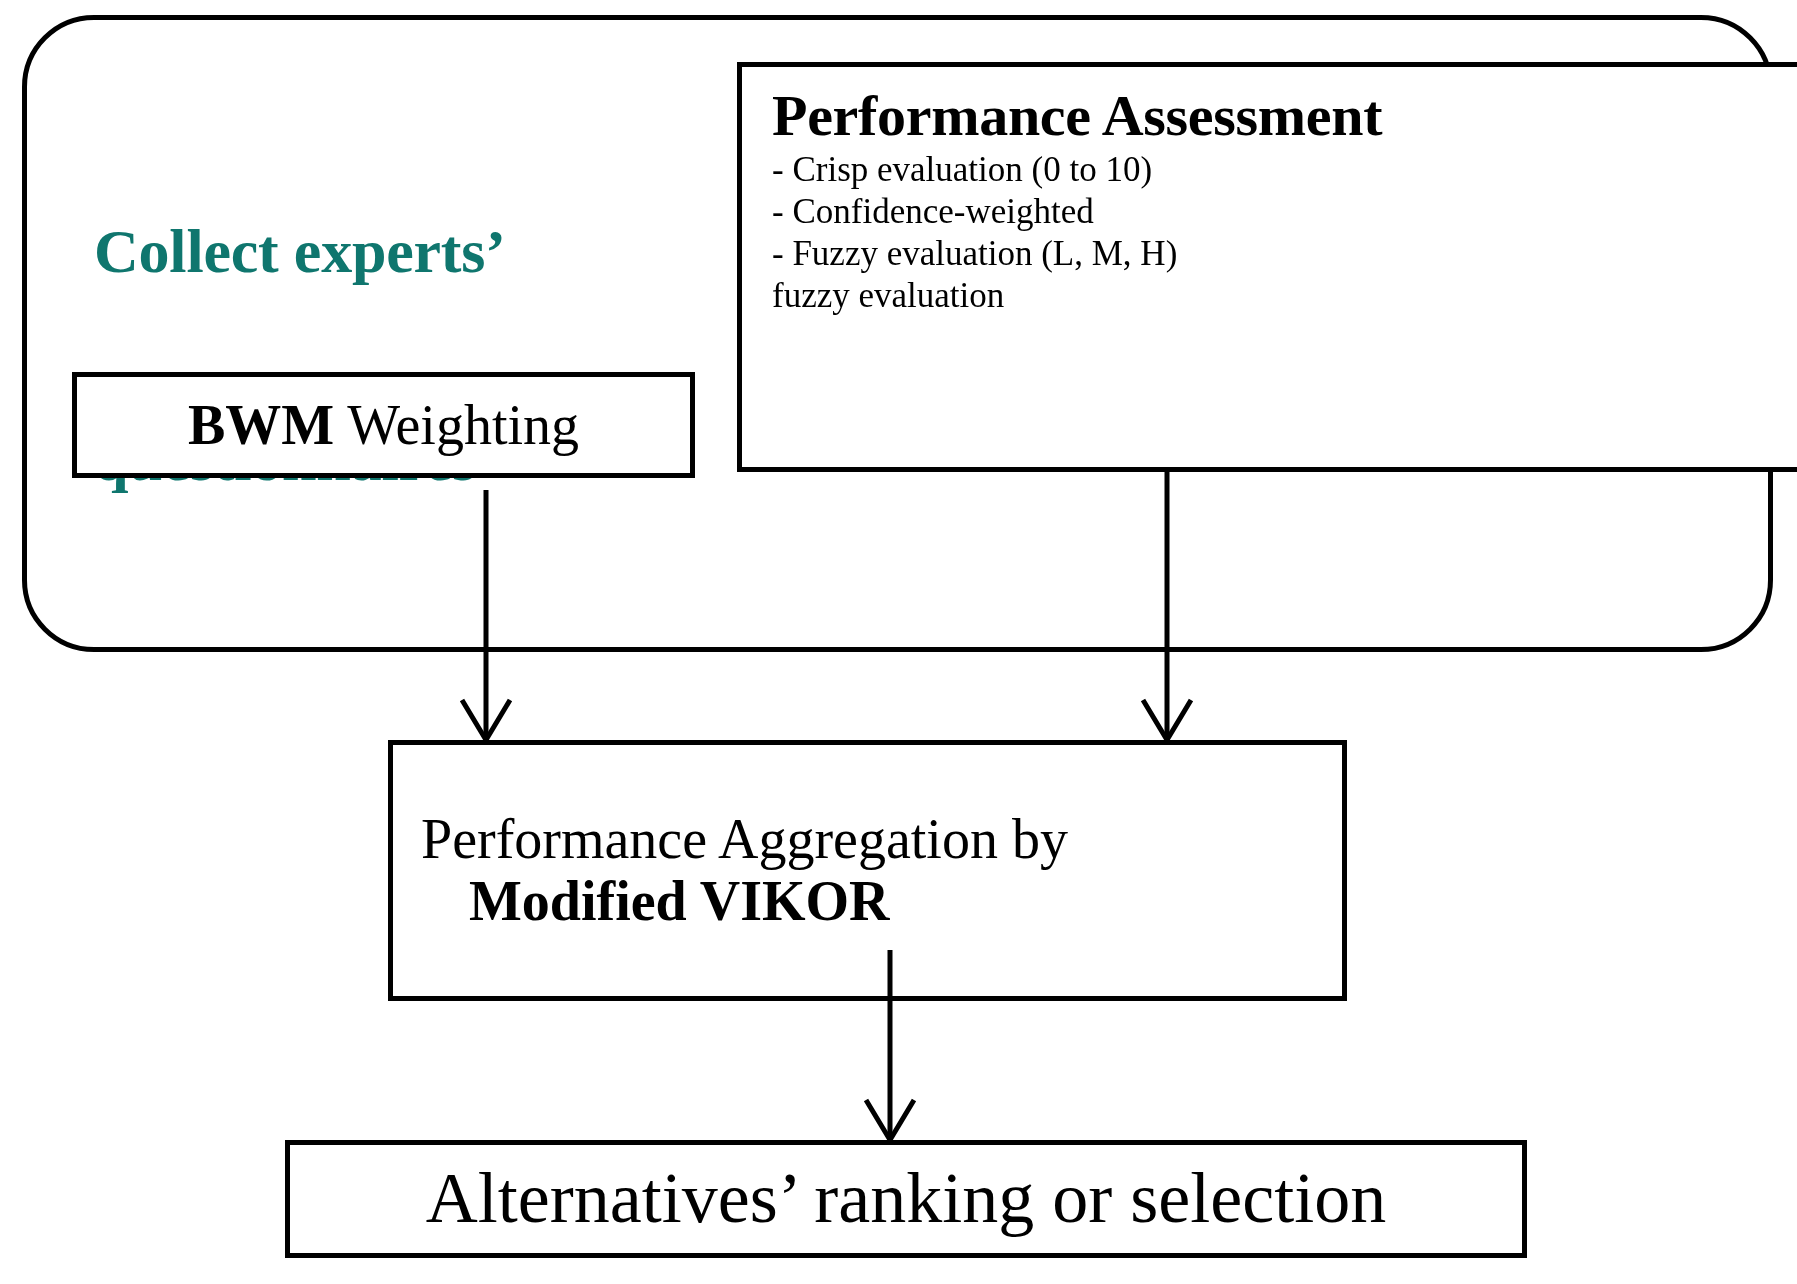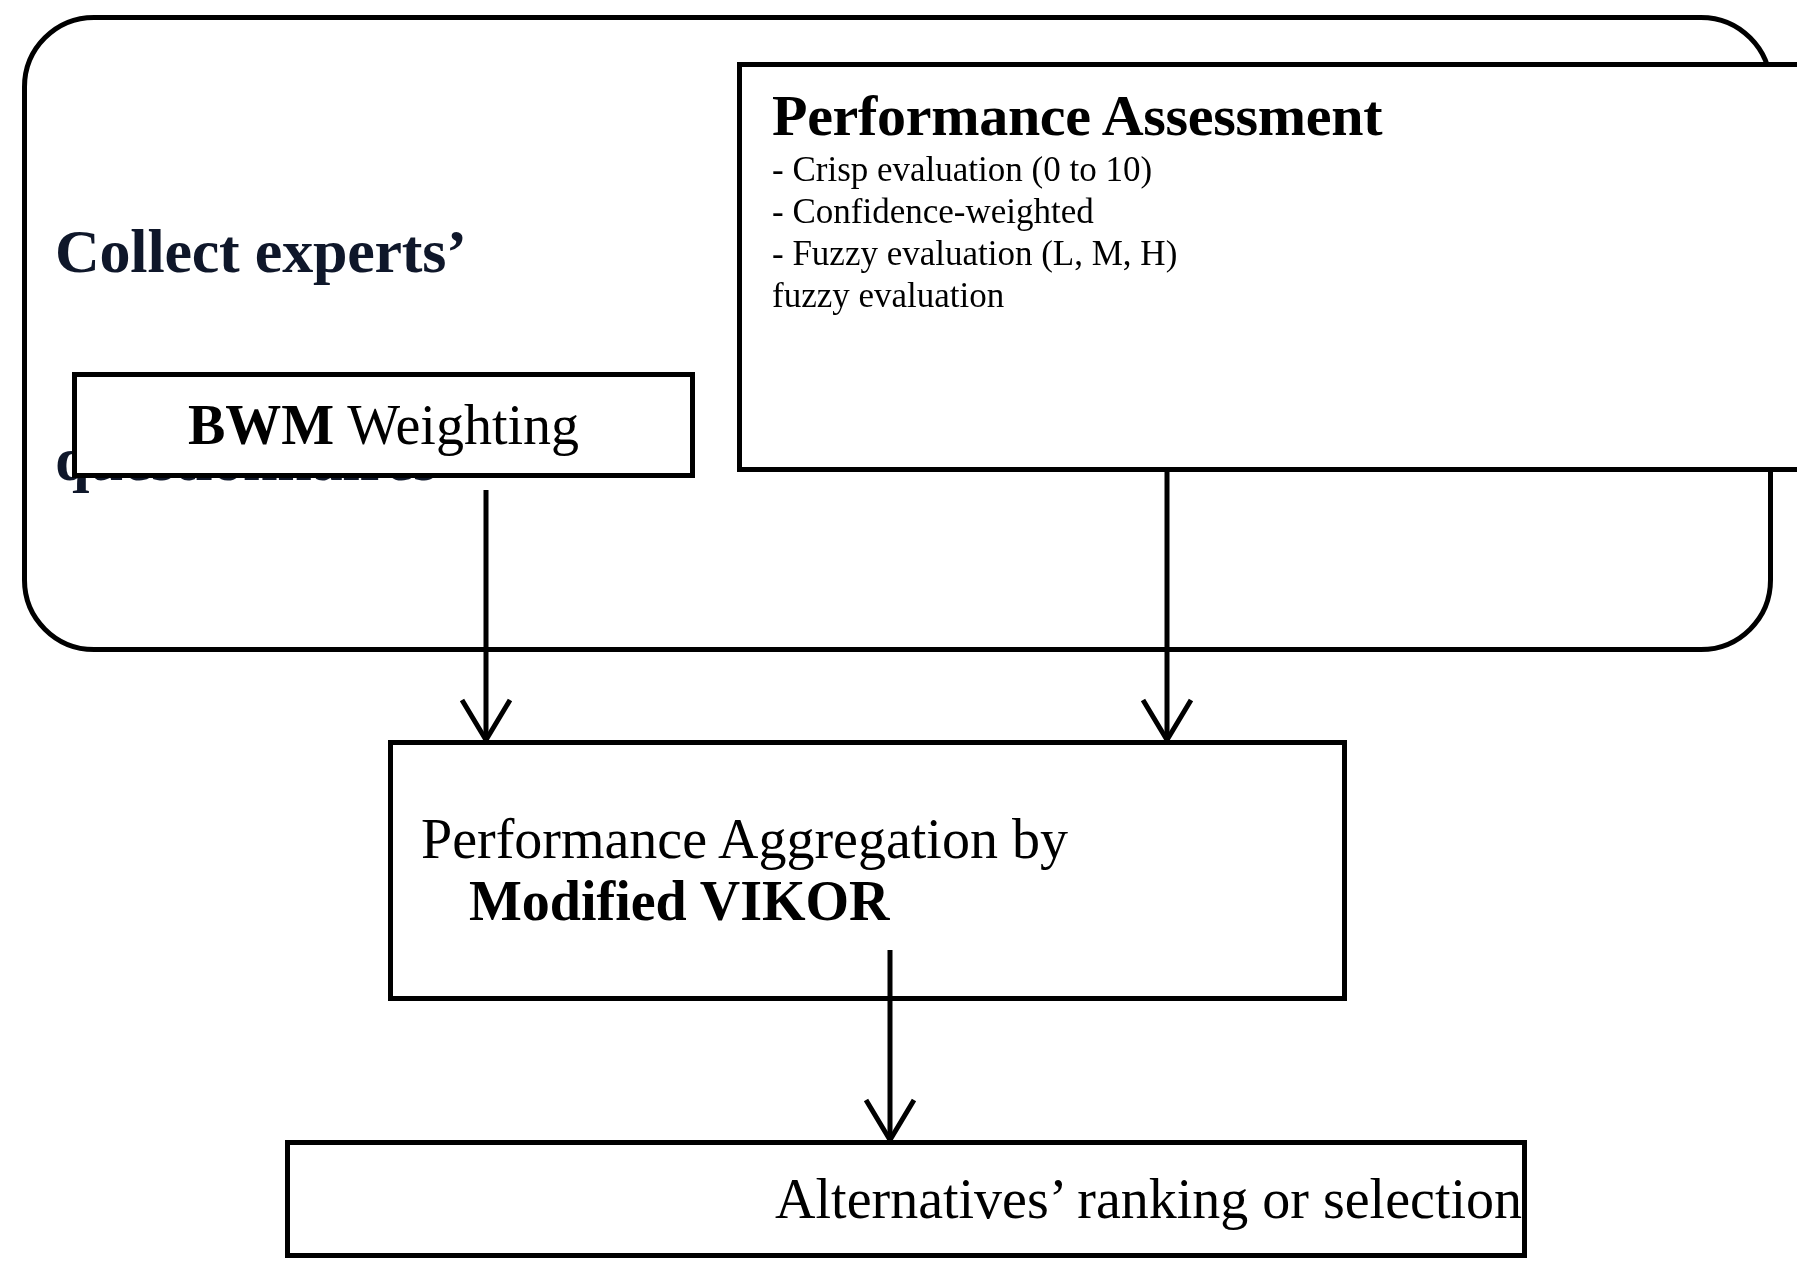--- a/index.html
+++ b/index.html
@@ -39,22 +39,23 @@
   .box {
     position: absolute;
     border: 5px solid #000000;
     box-sizing: border-box;
     background: #ffffff;
   }
 
   
   .txt {
     position: absolute;
-    color: #0f172a;
+    color: #0f766e;
     white-space: pre;
+    margin-left: 39px;
   }
 
   .collect-title {
     left: 55px;
     top: 78px;
     font-size: 62px;
     font-weight: 700;
     line-height: 1.12;
     letter-spacing: -0.2px;
   }
@@ -129,22 +130,22 @@
     left: 285px;
     top: 1140px;
     width: 1242px;
     height: 118px;
   }
   .result-text {
     position: absolute;
     left: 0; right: 0;
     top: 50%;
     transform: translateY(-50%);
-    text-align: right;
-    font-size: 56px;
+    text-align: center;
+    font-size: 72px;
     line-height: 1.05;
   }
 
   
   .arrows {
     position: absolute;
     left: 0;
     top: 0;
     width: 1797px;
     height: 1284px;

